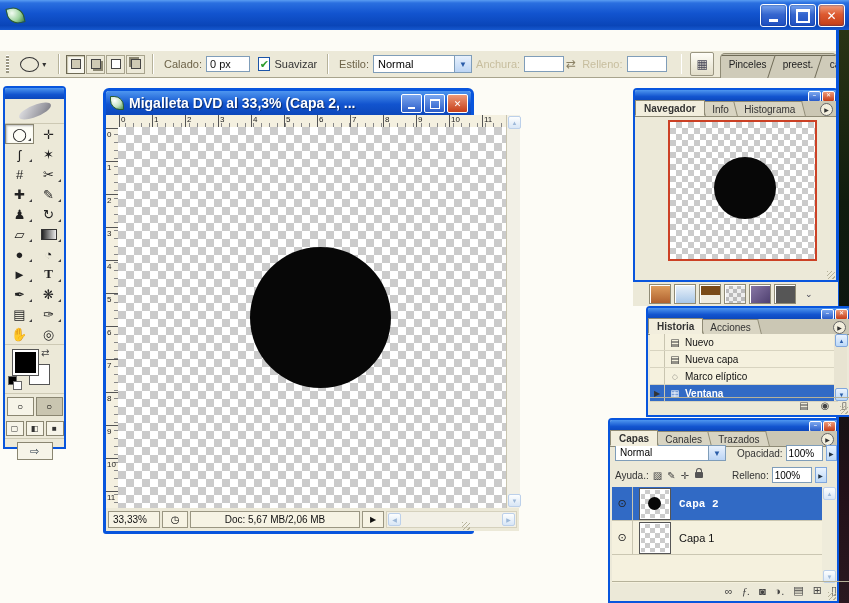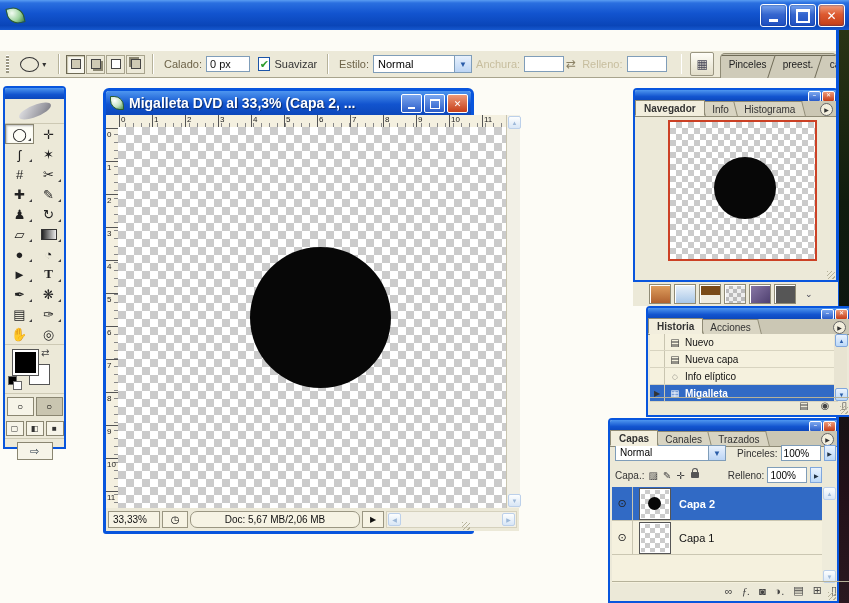--- a/index.html
+++ b/index.html
@@ -160,21 +160,21 @@
   .lockic{font-size:10px;color:#444;margin:0 1px;}
   .icon-lock{width:8px;height:6px;background:#555;border-radius:1px;position:relative;margin-left:2px;}
   .icon-lock::before{content:"";position:absolute;left:1px;top:-4px;width:4px;height:4px;border:1px solid #555;border-bottom:none;border-radius:3px 3px 0 0;}
   .llist{position:absolute;left:2px;top:67px;width:214px;height:96px;background:#f5f1de;}
   .lrow{height:33px;display:flex;align-items:center;border-bottom:1px solid #cbc7b2;}
   .lrow .eyecol{width:20px;height:100%;border-right:1px solid #c9c5b0;display:flex;align-items:center;justify-content:center;font-size:11px;color:#222;}
   .lthumb{width:30px;height:30px;border:1px solid #555;margin-left:6px;background-size:10px 10px;background-position:0 0,5px 5px;position:relative;box-shadow:0 0 0 1px #fff inset;}
   .lthumb .dot{position:absolute;left:8px;top:8px;width:13px;height:13px;border-radius:50%;background:#070707;}
   .lname{font-size:11px;margin-left:8px;color:#111;}
   .lrow.sel{background:#316ac5;}
-  .lrow.sel .lname{color:#fff;font-weight:bold;}
+  .lrow.sel .lname{color:#fff;font-weight:bold;font-family:Liberation Mono, monospace;}
   .lscroll{position:absolute;right:2px;top:67px;width:13px;height:96px;background:#efecdb;}
   .lbottom{position:absolute;left:2px;bottom:2px;width:225px;height:17px;border-top:1px solid #b6b29a;
     display:flex;align-items:center;justify-content:flex-end;gap:9px;padding-right:14px;font-size:11px;color:#444;}
   .deskstrip{left:839px;top:30px;width:10px;height:573px;
     background:linear-gradient(180deg,#2a3414 0%,#101c0e 30%,#0c1410 55%,#221018 80%,#2a1820 100%);}
   .winedge{left:836px;top:30px;width:3px;height:573px;background:#0855dd;}
   .gripdots{position:absolute;right:1px;bottom:1px;width:8px;height:8px;
     background:repeating-linear-gradient(135deg,#b6b29a 0 1px,transparent 1px 3px);}
 </style>
 </head>
@@ -420,21 +420,21 @@
     <div class="abs canvas checker">
       <div class="blob"></div>
     </div>
     <div class="abs vscroll">
       <div class="sarrow" style="top:1px;">▲</div>
       <div class="sarrow" style="bottom:1px;">▼</div>
     </div>
     <div class="abs statusbar">
       <div class="statbox" style="width:42px;">33,33%</div>
       <div class="statbox" style="width:16px;justify-content:center;margin-left:2px;">◷</div>
-      <div class="statbox" style="width:160px;justify-content:center;margin-left:2px;border-radius:7px;">Doc: 5,67 MB/2,06 MB</div>
+      <div class="statbox" style="width:160px;justify-content:center;margin-left:2px;">Doc: 5,67 MB/2,06 MB</div>
       <div class="statbox" style="width:12px;justify-content:center;margin-left:2px;font-size:8px;">▶</div>
       <div class="hscroll">
         <div class="sarrow" style="left:1px;top:1px;">◀</div>
         <div class="sarrow" style="left:auto;right:1px;top:1px;">▶</div>
       </div>
     </div>
     <div class="gripdots"></div>
   </div>
 
   <div class="abs navpanel panel-frame">
@@ -485,26 +485,26 @@
         <span>Nuevo</span>
       </div>
       <div class="hrow">
         <div class="chkcol"></div>
         <span class="hic">▤</span>
         <span>Nueva capa</span>
       </div>
       <div class="hrow">
         <div class="chkcol"></div>
         <span class="hic">◌</span>
-        <span>Info elíptico</span>
+        <span>Marco elíptico</span>
       </div>
       <div class="hrow sel">
         <div class="chkcol" style="color:#333;font-size:8px;">▶</div>
         <span class="hic">▦</span>
-        <span>Migalleta</span>
+        <span>Ventana</span>
       </div>
     </div>
     <div class="histscroll">
       <div class="bluearrow" style="top:0;">▲</div>
       <div class="bluearrow" style="bottom:0;">▼</div>
     </div>
     <div class="histbottom">
       <span>▤</span>
       <span>◉</span>
       <span>▯</span>
@@ -523,26 +523,26 @@
       <div class="ptab active"><span>Capas</span></div>
       <div class="ptab"><span>Canales</span></div>
       <div class="ptab"><span>Trazados</span></div>
       <div class="pmenu">▶</div>
     </div>
     <div class="lctl" style="top:23px;">
       <div class="combo" style="height:16px;">
         <div class="cval" style="width:84px;font-size:10px;padding:1px 4px;">Normal</div>
         <div class="cbtn">▼</div>
       </div>
-      <span class="lbl" style="margin-left:8px;">Pinceles:</span>
+      <span class="lbl" style="margin-left:8px;">Opacidad:</span>
       <div class="pctbox" style="width:34px;">100%</div>
       <div class="spin">▶</div>
     </div>
     <div class="lctl" style="top:45px;">
-      <span class="lbl">Capa.:</span>
+      <span class="lbl">Ayuda.:</span>
       <span class="lockic">▨</span>
       <span class="lockic">✎</span>
       <span class="lockic">✛</span>
       <span class="icon-lock"></span>
       <span class="lbl" style="margin-left:26px;">Relleno:</span>
       <div class="pctbox" style="width:34px;">100%</div>
       <div class="spin">▶</div>
     </div>
     <div class="llist">
       <div class="lrow sel">

